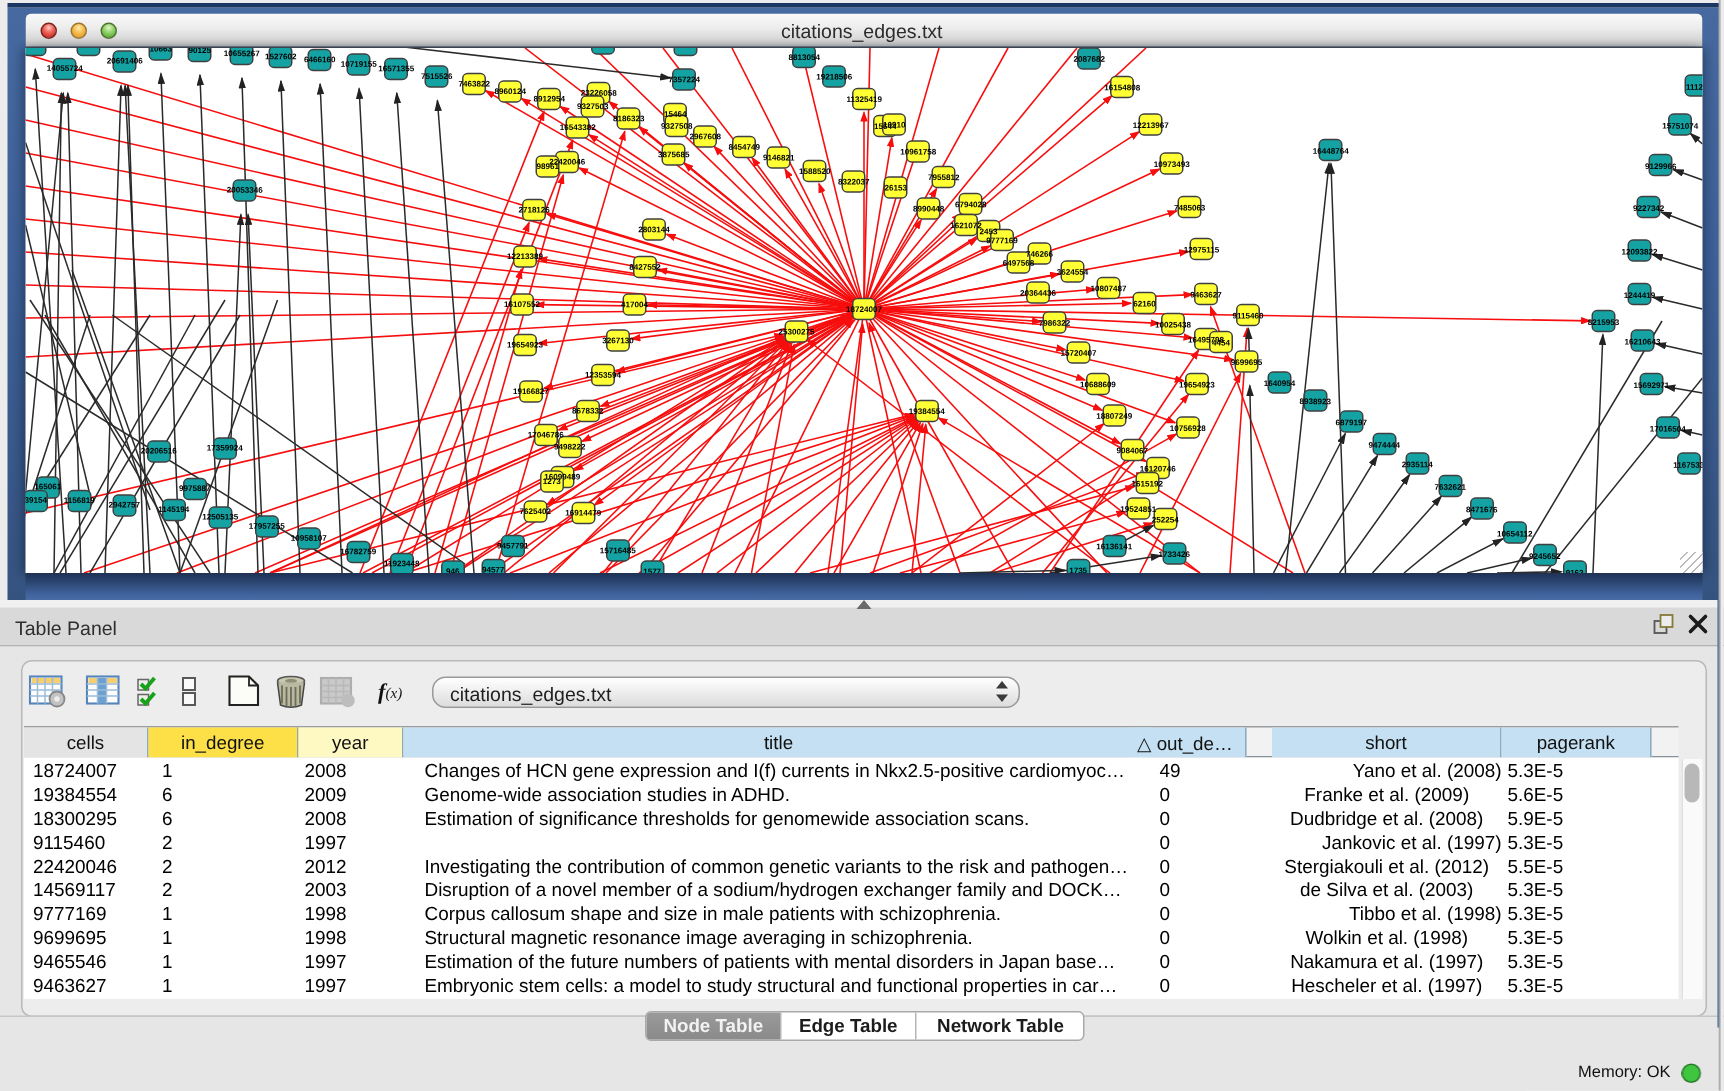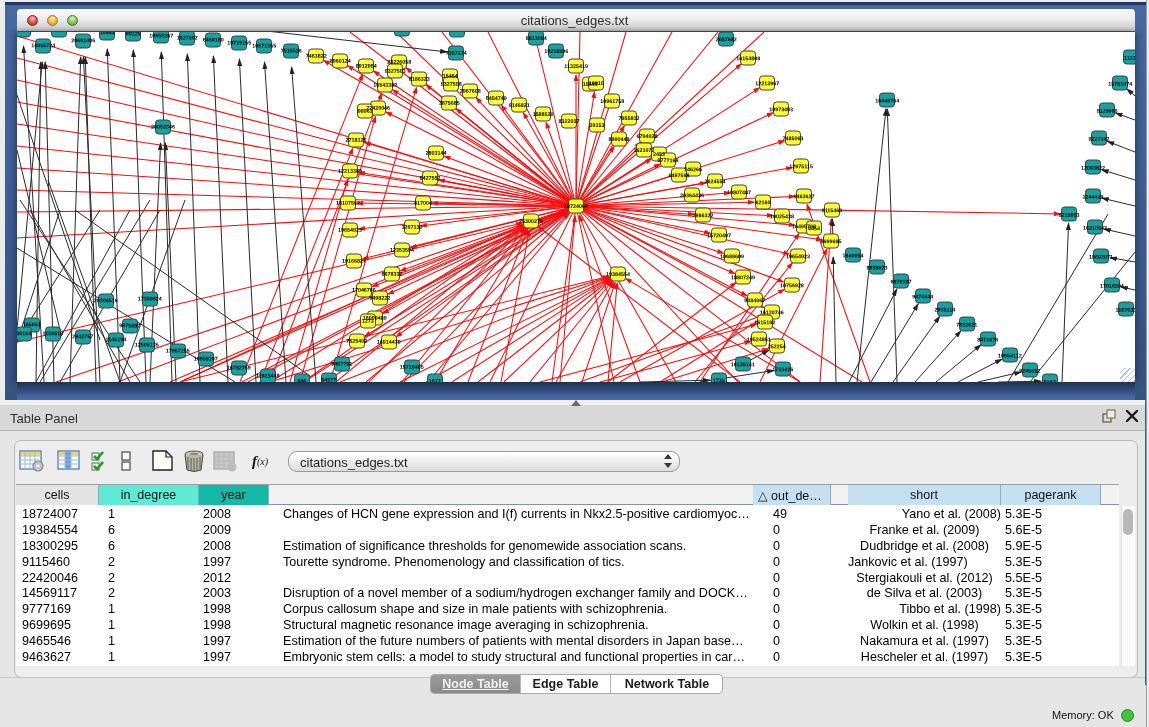--- a/index.html
+++ b/index.html
@@ -52,21 +52,21 @@
   color:#111; text-align:center; padding-top:3px; }
 .tr { position:absolute; left:16px; width:1103px; height:16px; font-size:12.6px; color:#000; }
 .tr span { position:absolute; top:0; white-space:nowrap; }
 
 
 #seg { left:430px; top:674px; width:293px; height:20px; background:#fff;
   border:1px solid #a9a9a9; border-radius:4px; }
 .segb { position:absolute; top:0; height:18px; font-size:12.5px; font-weight:bold;
   color:#1c1c1c; text-align:center; padding-top:2px; }
 #seg1 { left:0; width:89px; background:linear-gradient(180deg,#9a9a9a,#8a8a8a); color:#f2f2f2;
-  border-radius:3px 0 0 3px;text-decoration:underline; }
+  border-radius:3px 0 0 3px; }
 #seg2 { left:89px; width:90px; border-left:1px solid #b5b5b5; }
 #seg3 { left:179px; width:113px; border-left:1px solid #b5b5b5;text-align:center; }
 #panelline { left:0; top:677px; width:1149px; height:1px; background:#c6c6c6; }
 
 #memory { left:1052px; top:709px; font-size:11px; color:#111; }
 #greendot { left:1121px; top:709px; width:13px; height:13px; border-radius:50%;
   background:#3ec63e; border:1px solid #2a7c2a; }
 #rightstrip { left:1146px; top:0px; width:3px; height:727px; background:#ececec; border-left:1px solid #9a9a9a; }
 #rightblue { left:1145px; top:400px; width:4px; height:285px; background:#3c5e94; }
 </style></head>
@@ -621,66 +621,68 @@
 <div id="combo" class="abs">
     <span>citations_edges.txt</span>
   </div>
 <svg class="abs" style="left:660px;top:453px" width="16" height="16" viewBox="0 0 16 16">
 <path d="M8,1 L12,6 L4,6 Z" fill="#3a3a3a"></path>
     <path d="M8,15 L12,10 L4,10 Z" fill="#3a3a3a"></path>
 </svg>
 
 <div id="thead" class="abs">
 <div class="hc" style="left:0;width:83px;background:#e4e4e4">cells</div>
-<div class="hc" style="left:83px;width:100px;background:#5eead4">in_degree</div>
-<div class="hc" style="left:183px;width:70px;background:#14b8a6">year</div>
+<div class="hc" style="left:83px;width:100px;background:#fde047">in_degree</div>
+<div class="hc" style="left:183px;width:70px;background:#fef9c3">year</div>
+<div class="hc" style="left:253px;width:501px;background:#c5e0f2">title</div>
 <div class="hc" style="left:737px;width:78px;text-align:left;padding-left:5px;background:#c5e0f2">△ out_de…</div>
 <div class="hc" style="left:832px;width:153px;background:#c5e0f2">short</div>
 <div class="hc" style="left:985px;width:100px;background:#c5e0f2">pagerank</div>
 </div>
 <div id="tablewhite" class="abs"></div>
 <div class="tr" style="top:507px">
 <span style="left:6px">18724007</span>
     <span style="left:92px">1</span>
     <span style="left:187px">2008</span>
 <span style="left:267px">Changes of HCN gene expression and I(f) currents in Nkx2.5-positive cardiomyoc…</span>
     <span style="left:757px">49</span>
 <span style="left:832px;width:153px;text-align:right">Yano et al. (2008)</span>
     <span style="left:989px">5.3E-5</span>
   </div>
 <div class="tr" style="top:523px">
 <span style="left:6px">19384554</span>
     <span style="left:92px">6</span>
     <span style="left:187px">2009</span>
+<span style="left:267px">Genome-wide association studies in ADHD.</span>
     <span style="left:757px">0</span>
 <span style="left:832px;width:153px;text-align:center">Franke et al. (2009)</span>
     <span style="left:989px">5.6E-5</span>
   </div>
 <div class="tr" style="top:539px">
 <span style="left:6px">18300295</span>
     <span style="left:92px">6</span>
     <span style="left:187px">2008</span>
 <span style="left:267px">Estimation of significance thresholds for genomewide association scans.</span>
     <span style="left:757px">0</span>
 <span style="left:832px;width:153px;text-align:center">Dudbridge et al. (2008)</span>
     <span style="left:989px">5.9E-5</span>
   </div>
 <div class="tr" style="top:555px">
 <span style="left:6px">9115460</span>
     <span style="left:92px">2</span>
     <span style="left:187px">1997</span>
-<span style="left:267px">Tourette syndrome. Phenomenology and classification of tics.</span>
-    <span style="left:757px">0</span>
-<span style="left:832px;width:153px;text-align:left">Jankovic et al. (1997)</span>
+    <span style="left:757px">0</span>
+<span style="left:832px;width:153px;text-align:right">Jankovic et al. (1997)</span>
     <span style="left:989px">5.3E-5</span>
   </div>
 <div class="tr" style="top:571px">
 <span style="left:6px">22420046</span>
     <span style="left:92px">2</span>
     <span style="left:187px">2012</span>
+<span style="left:267px">Investigating the contribution of common genetic variants to the risk and pathogen…</span>
     <span style="left:757px">0</span>
 <span style="left:832px;width:153px;text-align:center">Stergiakouli et al. (2012)</span>
     <span style="left:989px">5.5E-5</span>
   </div>
 <div class="tr" style="top:586px">
 <span style="left:6px">14569117</span>
     <span style="left:92px">2</span>
     <span style="left:187px">2003</span>
 <span style="left:267px">Disruption of a novel member of a sodium/hydrogen exchanger family and DOCK…</span>
     <span style="left:757px">0</span>

